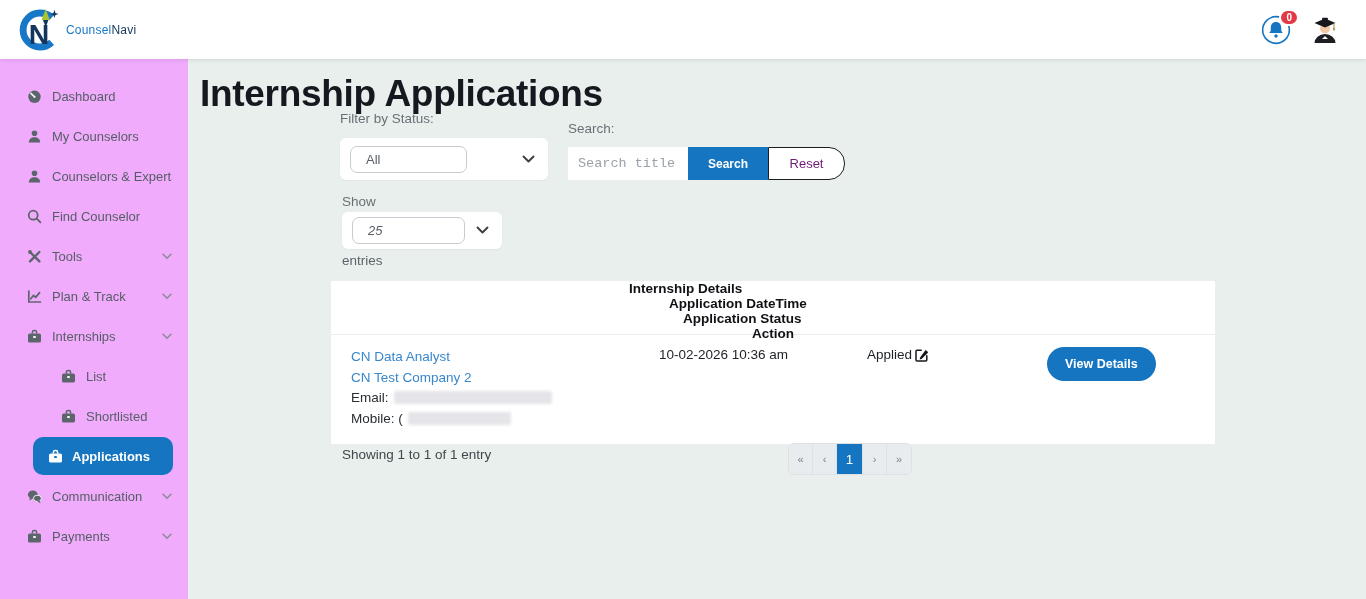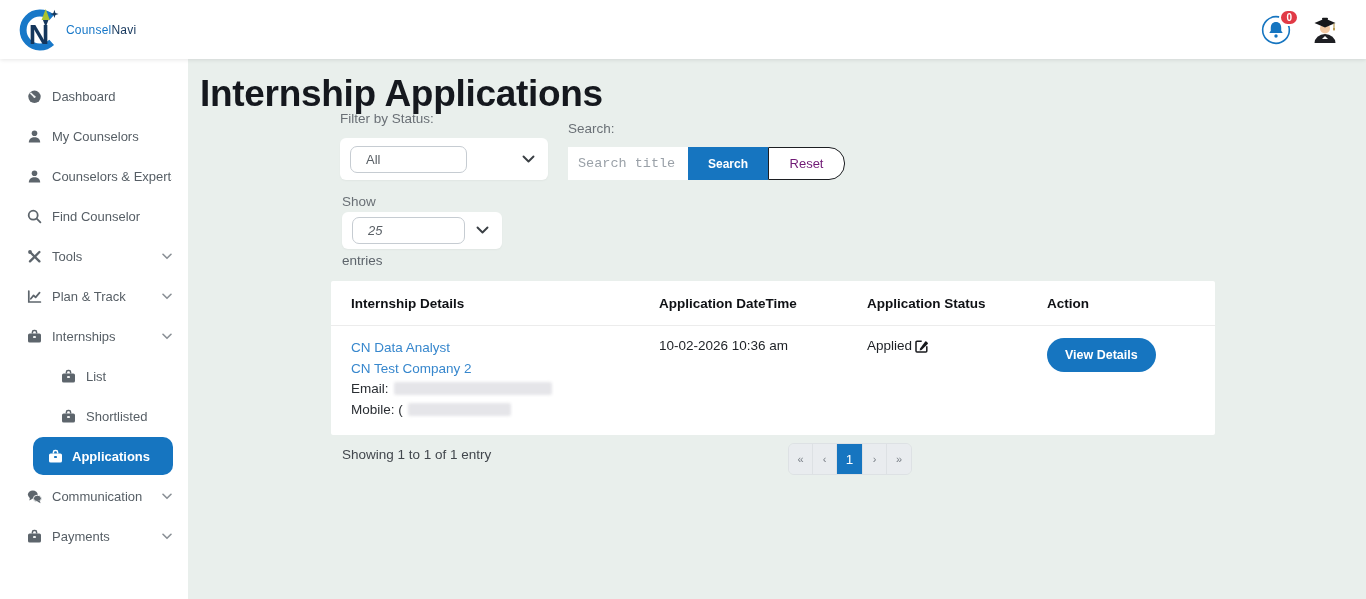--- a/index.html
+++ b/index.html
@@ -27,21 +27,21 @@
   .badge {
     position:absolute; top:-5px; right:-7px;
     background:#e13a46; color:#fff; font-size:10px; font-weight:bold;
     border-radius:9px; padding:1px 5px; border:2px solid #fff; line-height:11px;
   }
   .avatar { width:30px; height:30px; cursor:pointer; }
 
   
   .sidebar {
     position:absolute; top:59px; left:0; bottom:0; width:188px;
-    background:#ffffff; padding-top:17px;
+    background:#f0abfc; padding-top:17px;
   }
   .nav-item {
     height:40px; display:flex; align-items:center;
     padding:0 16px 0 27px; gap:10px; cursor:pointer;
     font-size:13px; color:#565e65;
   }
   .nav-item .nav-label { flex:1; white-space:nowrap; overflow:hidden; }
   .nav-ic { width:15px; height:15px; flex:0 0 15px; display:flex; }
   .nav-chev { display:flex; }
   .nav-sub { padding:0 16px 0 61px; }
@@ -93,21 +93,21 @@
     width:77px; height:33px; background:#fff; color:#701a75;
     border:1px solid #1c1e22; border-radius:0 16px 16px 0;
     font-family:"Liberation Sans", sans-serif; font-size:13px; cursor:pointer;
   }
 
   
   .table-card {
     position:absolute; left:143px; top:222px; width:884px;
     background:#fff; border-radius:2px;
   }
-  .t-head { display:flex; height:45px; align-items:center; border-bottom:1px solid #ececec; }
+  .t-head { display:flex; height:54px; align-items:center; border-bottom:1px solid #ececec;flex-direction:column; }
   .t-row  { display:flex; padding:12px 0 15px 0; }
   .c1 { width:328px; padding-left:20px; }
   .c2 { width:208px; }
   .c3 { width:180px; }
   .c4 { flex:1; }
   .th { font-size:13.5px; font-weight:bold; color:#0f1115; }
   .cell { font-size:13.5px; color:#1d2025; }
   .link { display:block; color:#3787cd; text-decoration:none; line-height:20.5px; cursor:pointer; }
   .contact { line-height:20.5px; color:#2a2e33; white-space:nowrap; }
   .redacted {

